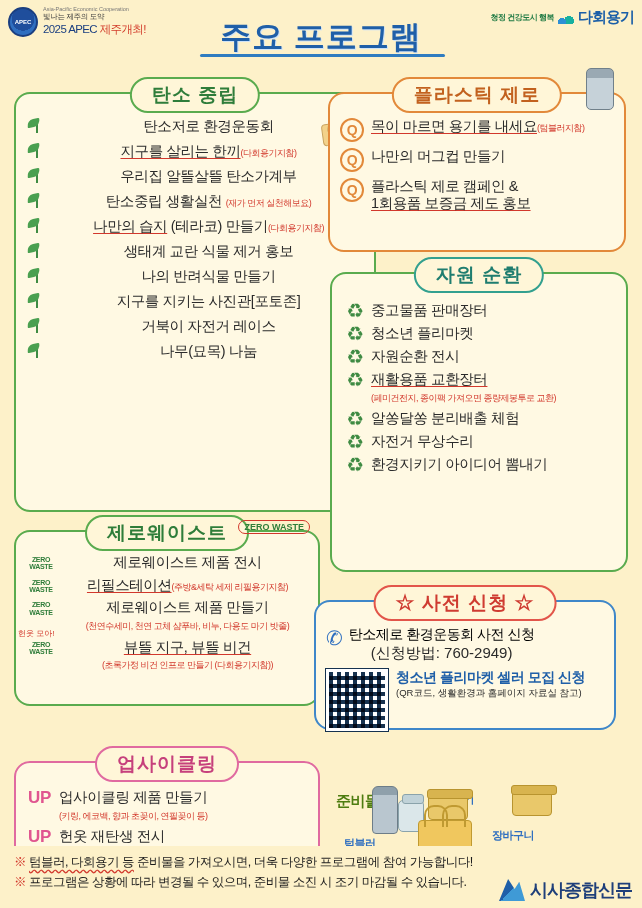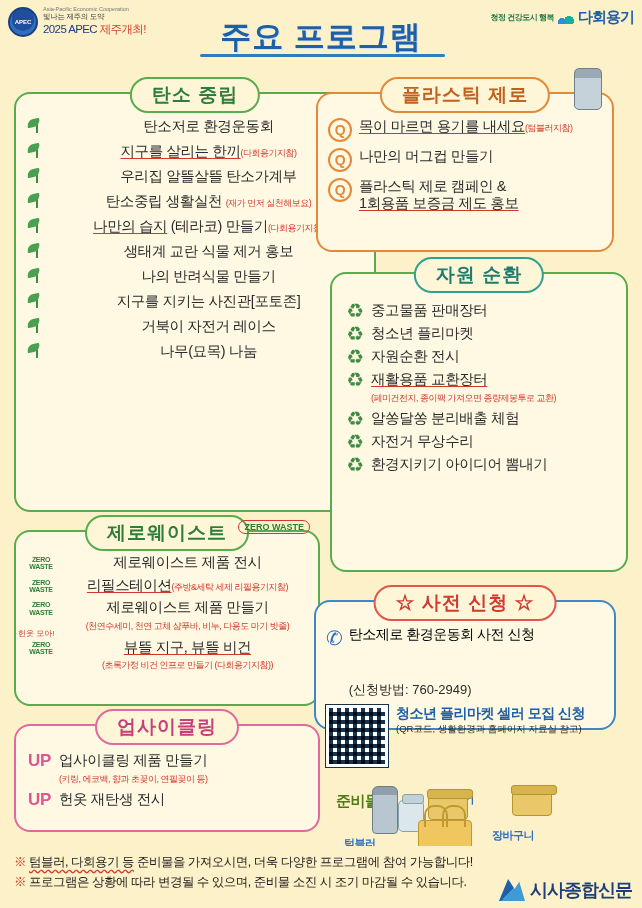--- a/index.html
+++ b/index.html
@@ -60,21 +60,21 @@
 
   
   .card {
     position: absolute;
     background: #fff9e3;
     border: 2.5px solid #f0b23c;
     border-radius: 16px;
   }
   .card.green { border-color: #5aab4e; }
   .card.blue  { border-color: #3f87c9; }
-  .card.pink  { border-color: #e06aa0; }
+  .card.pink  { border-color: #e06aa0; margin-top: 37px; }
   .sec-title {
     position: absolute; left: 50%; transform: translateX(-50%);
     top: -17px;
     background: #fff6d8;
     border: 2.5px solid #5aab4e;
     border-radius: 18px;
     padding: 3px 20px;
     font-size: 19px; font-weight: bold; color: #2f7d3a;
     white-space: nowrap;
     letter-spacing: 1px;
@@ -326,21 +326,21 @@
           <span class="up">UP</span>
           <span class="txt"><span>업사이클링 제품 만들기</span><br><span class="note">(키링, 에코백, 향과 초꽂이, 연필꽂이 등)</span></span>
         </li>
       <li>
           <span class="up">UP</span>
           <span class="txt">헌옷 재탄생 전시</span>
         </li>
     </ul>
   </div>
 
-  <div class="card org" style="left:316px; top:92px; width:298px; height:160px; border-color:#e2893a;">
+  <div class="card org" style="left:328px; top:92px; width:298px; height:160px; border-color:#e2893a;">
     <div class="sec-title t-org">플라스틱 제로</div>
     <ul class="items" style="margin:24px 10px 0 10px;">
       <li>
           <span class="qmark">Q</span>
           <span class="txt"><span class="ul-red">목이 마르면 용기를 내세요</span><span class="note">(텀블러지참)</span></span>
         </li>
       <li>
           <span class="qmark">Q</span>
           <span class="txt">나만의 머그컵 만들기</span>
         </li>
@@ -385,21 +385,21 @@
         </li>
     </ul>
   </div>
 
   <div class="card blue" style="left:314px; top:600px; width:302px; height:130px;">
     <div class="sec-title t-red">☆ 사전 신청 ☆</div>
     <div style="margin:24px 8px 0 10px; display:flex; gap:6px; align-items:flex-start;">
       <span class="phone-ico">✆</span>
       <div>
         <div style="font-size:14px; letter-spacing:-0.5px;">탄소제로 환경운동회 사전 신청</div>
-        <div style="font-size:13px; color:#2b2b2b;margin-top:37px;">(신청방법: 760-2949)</div>
+        <div style="font-size:15px; text-align:center; color:#2b2b2b;">(신청방법: 760-2949)</div>
       </div>
     </div>
     <div style="margin:6px 8px 0 10px; display:flex; gap:8px; align-items:flex-start;">
       <div class="qr" style="position:relative;"></div>
       <div>
         <div style="font-size:14px; letter-spacing:-0.5px; color:#1f5fa8; font-weight:bold;">청소년 플리마켓 셀러 모집 신청</div>
         <div style="font-size:9.5px; color:#2b2b2b;">(QR코드, 생활환경과 홈페이지 자료실 참고)</div>
       </div>
     </div>
   </div>

